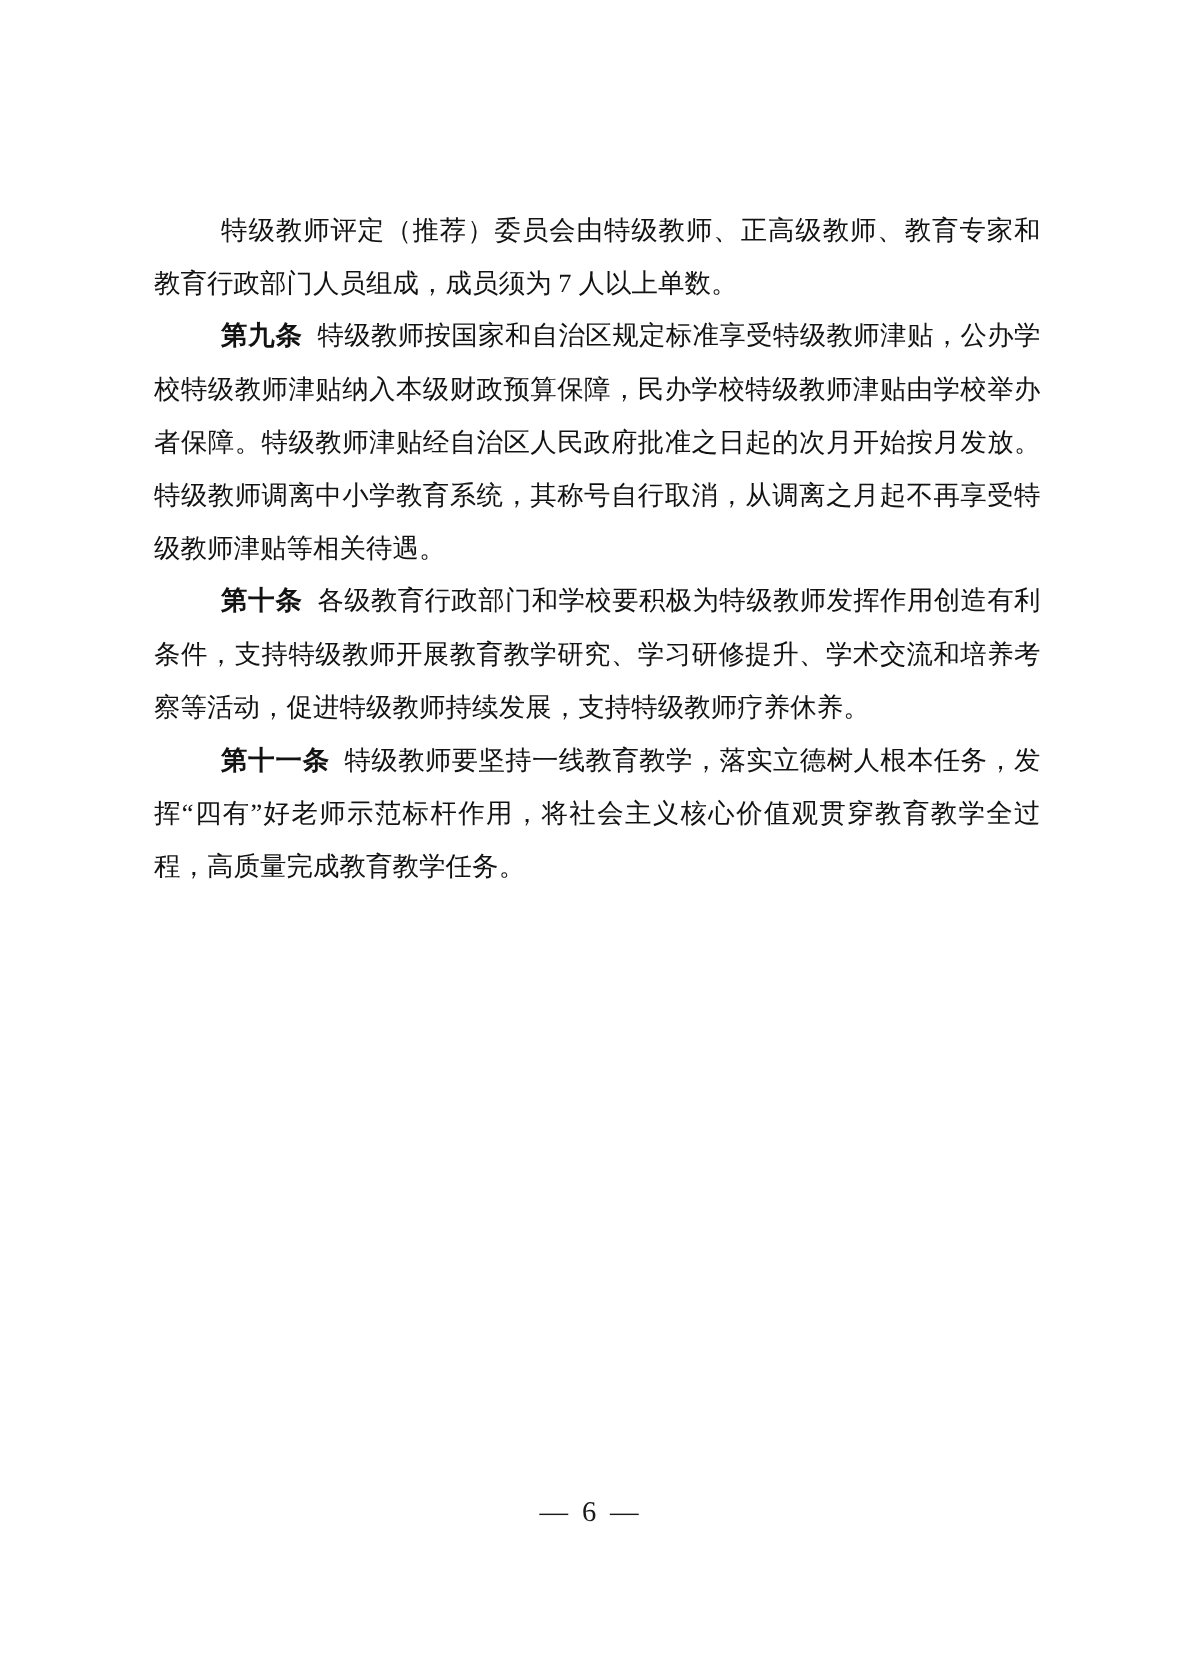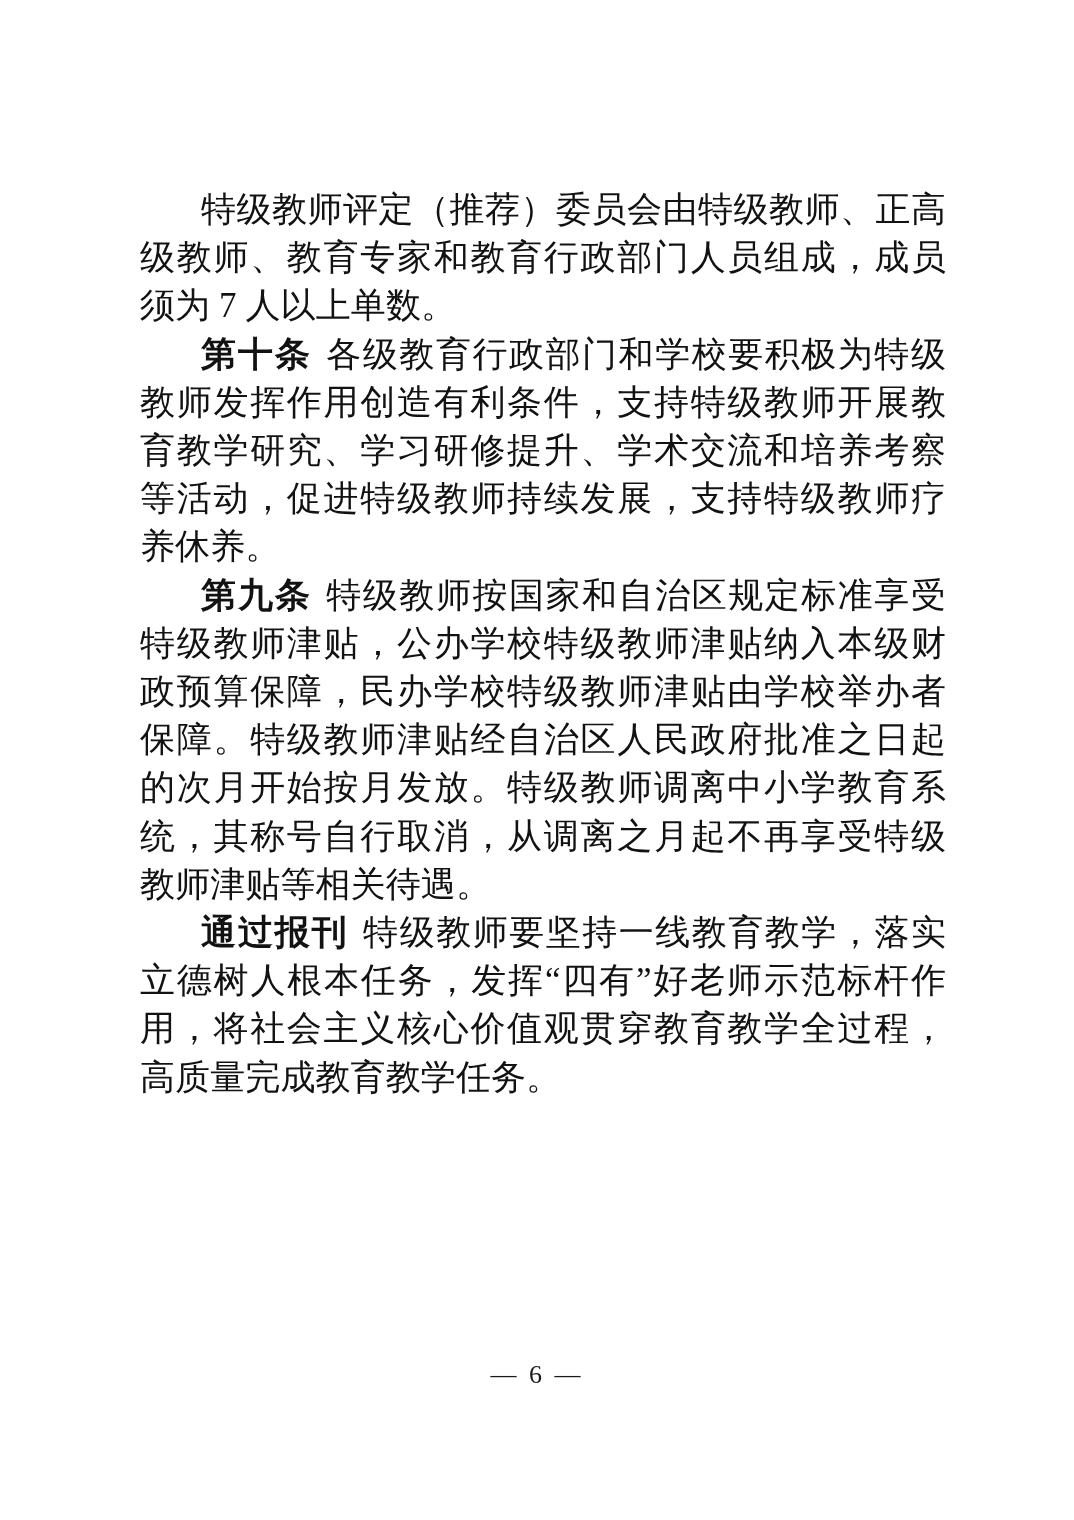--- a/index.html
+++ b/index.html
@@ -20,21 +20,21 @@
   }
   .doc-body {
     position: absolute;
     left: 140px;
     top: 186px;
     width: 806px;
   }
   .para {
     margin: 0;
     padding: 0;
-    font-size: 35px;
+    font-size: 24px;
     line-height: 48.2px;
     color: #121212;
     text-align: justify;
     text-justify: inter-character;
     text-indent: 61px;
     letter-spacing: 0.1px;
     font-weight: 400;
     -webkit-font-smoothing: antialiased;
   }
   .para + .para {
@@ -62,25 +62,25 @@
 </style>
 </head>
 <body>
 
 <div class="page">
 
   <div class="doc-body">
 
     <p class="para"><span class="art-label"></span><span>特级教师评定（推荐）委员会由特级教师、正高级教师、教育专家和教育行政部门人员组成，成员须为 7 人以上单数。</span></p>
 
+    <p class="para"><span class="art-label">第九条</span><span class="art-gap"></span><span>特级教师按国家和自治区规定标准享受特级教师津贴，公办学校特级教师津贴纳入本级财政预算保障，民办学校特级教师津贴由学校举办者保障。特级教师津贴经自治区人民政府批准之日起的次月开始按月发放。特级教师调离中小学教育系统，其称号自行取消，从调离之月起不再享受特级教师津贴等相关待遇。</span></p>
+
     <p class="para"><span class="art-label">第十条</span><span class="art-gap"></span><span>各级教育行政部门和学校要积极为特级教师发挥作用创造有利条件，支持特级教师开展教育教学研究、学习研修提升、学术交流和培养考察等活动，促进特级教师持续发展，支持特级教师疗养休养。</span></p>
 
-    <p class="para"><span class="art-label">第九条</span><span class="art-gap"></span><span>特级教师按国家和自治区规定标准享受特级教师津贴，公办学校特级教师津贴纳入本级财政预算保障，民办学校特级教师津贴由学校举办者保障。特级教师津贴经自治区人民政府批准之日起的次月开始按月发放。特级教师调离中小学教育系统，其称号自行取消，从调离之月起不再享受特级教师津贴等相关待遇。</span></p>
 
-
-    <p class="para"><span class="art-label">通过报刊</span><span class="art-gap"></span><span>特级教师要坚持一线教育教学，落实立德树人根本任务，发挥“四有”好老师示范标杆作用，将社会主义核心价值观贯穿教育教学全过程，高质量完成教育教学任务。</span></p>
+    <p class="para"><span class="art-label">第十一条</span><span class="art-gap"></span><span>特级教师要坚持一线教育教学，落实立德树人根本任务，发挥“四有”好老师示范标杆作用，将社会主义核心价值观贯穿教育教学全过程，高质量完成教育教学任务。</span></p>
 
 
   </div>
 
   <div class="page-number">— 6 —</div>
 
 </div>
 
 </body></html>

